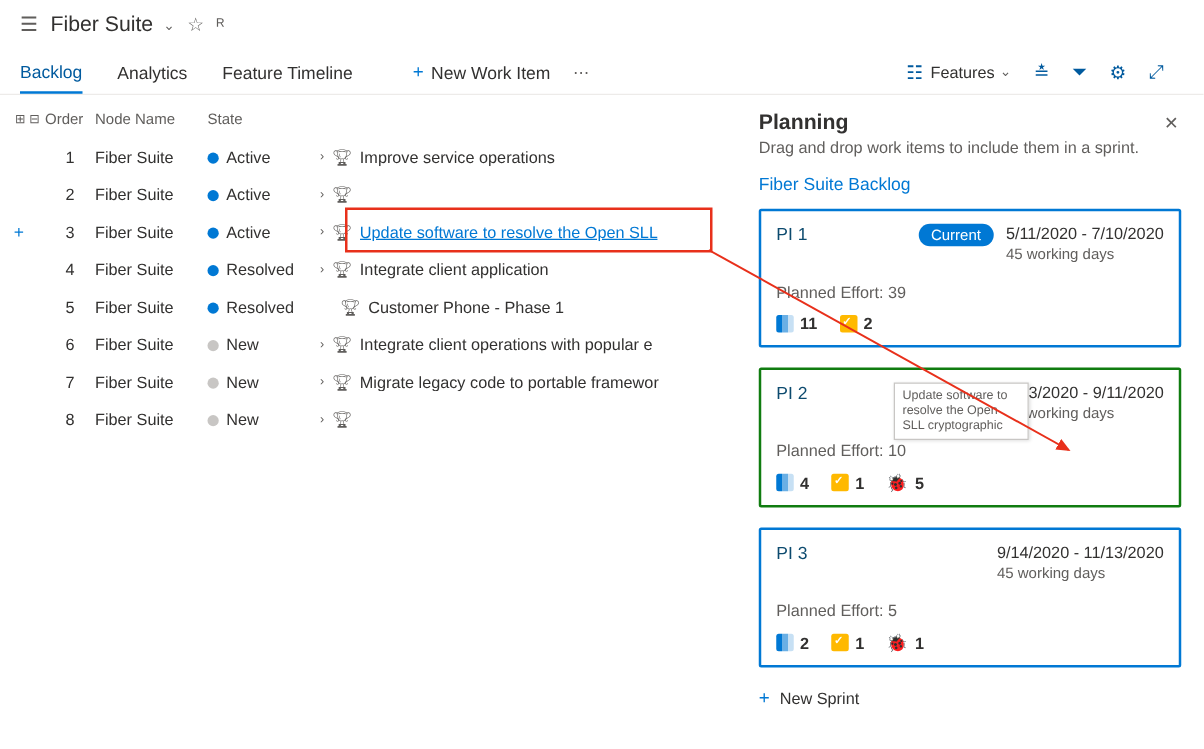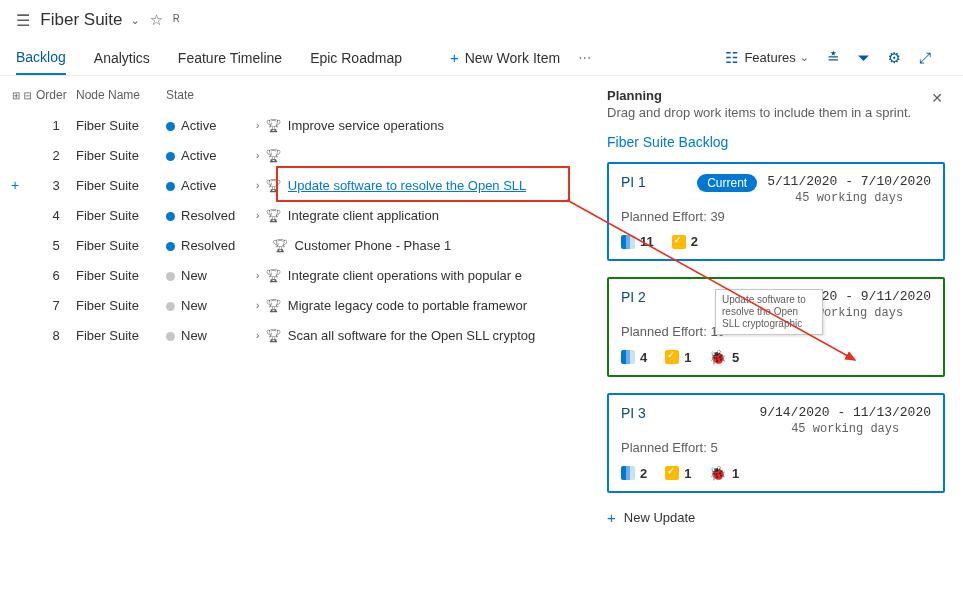--- a/index.html
+++ b/index.html
@@ -26,33 +26,33 @@
 .grid-row.selected-annot .add-plus { color: #0078d4; font-size: 14px; padding-left: 11px; }
 .cell-order { text-align: center; }
 .state-dot { display: inline-block; width: 9px; height: 9px; border-radius: 50%; margin-right: 6px; vertical-align: -1px; }
 .title-cell { display: flex; align-items: center; gap: 6px; overflow: hidden; white-space: nowrap; }
 .chevr { color: #605e5c; font-size: 10px; }
 .trophy { color: #605e5c; font-size: 13px; }
 .title-txt { overflow: hidden; text-overflow: ellipsis; }
 .selected-annot .title-txt { color: #0078d4; text-decoration: underline; }
 .annot-box { position: absolute; top: -4px; left: 276px; width: 294px; height: 36px; border: 2px solid #e8301b; pointer-events: none; }
 .panel { width: 380px; padding: 12px 18px 10px 24px; position: relative; }
-.panel-title { font-size: 13px; font-weight: 600; margin-bottom: 2px; }
+.panel-title { font-size: 17px; font-weight: 600; margin-bottom: 2px; }
 .panel-sub { font-size: 13px; color: #605e5c; margin-bottom: 14px; }
 .close-x { position: absolute; right: 20px; top: 14px; cursor: pointer; color: #605e5c; font-size: 14px; }
 .backlog-link { color: #0078d4; font-size: 14px; margin-bottom: 12px; display: block; }
 .sprint-card { border: 2px solid; border-radius: 2px; padding: 10px 12px; margin-bottom: 16px; position: relative; }
 .card-blue { border-color: #0078d4; }
 .card-green { border-color: #107c10; }
 .sprint-head { display: flex; align-items: flex-start; }
 .sprint-name { color: #0c4a6e; font-size: 14px; }
 .current-badge { background: #0078d4; color: #fff; font-size: 12px; padding: 2px 10px; border-radius: 10px; margin-left: auto; margin-right: 10px; }
-.date-block { text-align: center; font-size: 13px; font-family: Liberation Mono, monospace; }
+.date-block { text-align: left; font-size: 13px; }
 .date-sub { color: #605e5c; font-size: 12px; margin-top: 2px; }
-.effort { color: #605e5c; font-size: 13px; margin-top: 4px; }
+.effort { color: #605e5c; font-size: 13px; margin-top: 16px; }
 .iconrow { display: flex; gap: 18px; margin-top: 10px; align-items: center; }
 .ic { display: inline-flex; align-items: center; gap: 5px; font-weight: 600; }
 .ic .box { width: 14px; height: 14px; border-radius: 2px; display: inline-block; }
 .box-blue { background: linear-gradient(90deg,#0078d4 33%, #69afe5 33% 66%, #c7e0f4 66%); }
 .box-yel { background: #ffb900; position: relative; }
 .box-yel::after { content:"✓"; color:#fff; font-size:9px; position:absolute; left:2px; top:0;}
 .bug { color: #d13438; font-size: 14px; }
 .drag-ghost { position: absolute; background: #fff; border: 1px solid #c8c6c4; font-size: 10px; color: #605e5c; padding: 4px 6px; width: 108px; box-shadow: 1px 1px 3px rgba(0,0,0,.15); line-height: 1.2; }
 .arrow-svg { position: absolute; pointer-events: none; }
 .new-sprint { display: flex; align-items: center; gap: 8px; color: #323130; cursor: pointer; margin-top: 4px; }
@@ -66,21 +66,20 @@
   <span class="hdr-title">Fiber Suite</span>
   <span class="hdr-chevron">⌄</span>
   <span class="hdr-icon" style="color:#605e5c;font-size:15px;">☆</span>
   <span class="hdr-icon" style="font-size:14px;">ᴿ</span>
 </div>
 
 <div class="tabs">
   <div class="tab active">Backlog</div>
   <div class="tab">Analytics</div>
   <div class="tab">Feature Timeline</div>
-  <div class="tab">Epic Roadmap</div>
   <div class="btn-plain" style="margin-left:14px;">
     <span class="plus">+</span>
     <span>New Work Item</span>
   </div>
   <span class="ellipsis">⋯</span>
   <div class="spacer"></div>
   <div class="right-tools">
     <div class="filter-pill">
       <span class="ico">☷</span>
       <span>Features</span>
@@ -183,21 +182,20 @@
     </div>
     </div>
         <div class="grid-row">
     <div></div>
     <div class="cell-order">8</div>
     <div>Fiber Suite</div>
     <div><span class="state-dot" style="background:#c8c6c4"></span>New</div>
     <div class="title-cell">
       <span class="chevr">›</span>
       <span class="trophy">🏆︎</span>
-      <span class="title-txt">Scan all software for the Open SLL cryptog</span>
     </div>
     </div>
       </div>
   </div>
 
   <div class="panel">
     <span class="close-x">✕</span>
     <div class="panel-title">Planning</div>
     <div class="panel-sub">Drag and drop work items to include them in a sprint.</div>
     <a class="backlog-link">Fiber Suite Backlog</a>
@@ -265,21 +263,21 @@
             </span>
       <span class="ic">
               <span class="bug">🐞</span>
               <span>1</span>
             </span>
     </div>
     </div>
       </div>
     <div class="new-sprint">
       <span class="plus">+</span>
-      <span>New Update</span>
+      <span>New Sprint</span>
     </div>
   </div>
 </div>
 
 <svg class="arrow-svg" style="left:0;top:0;width:963px;height:599px;">
   <defs>
       <marker id="ah" markerWidth="8" markerHeight="8" refX="6" refY="3" orient="auto">
         <path d="M0,0 L7,3 L0,6 Z" fill="#e8301b"></path>
       </marker>
     </defs>

